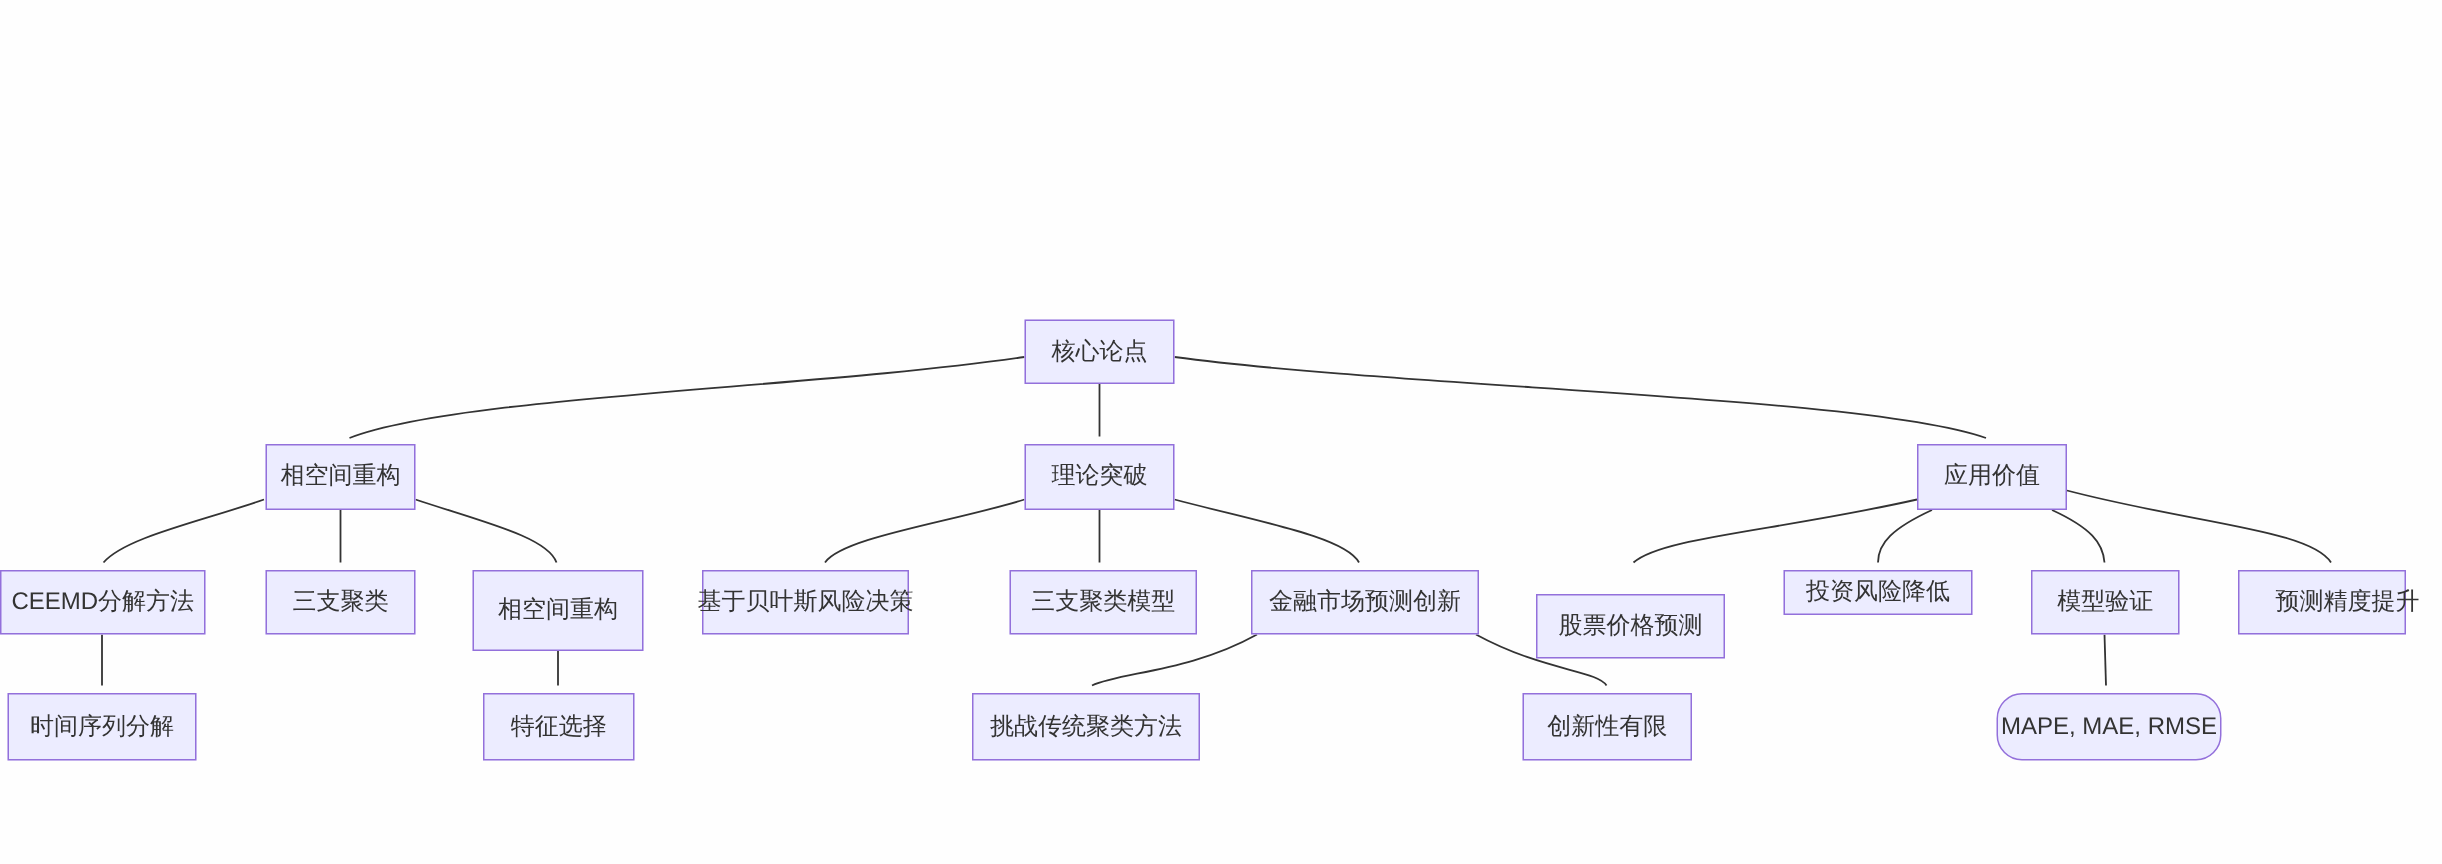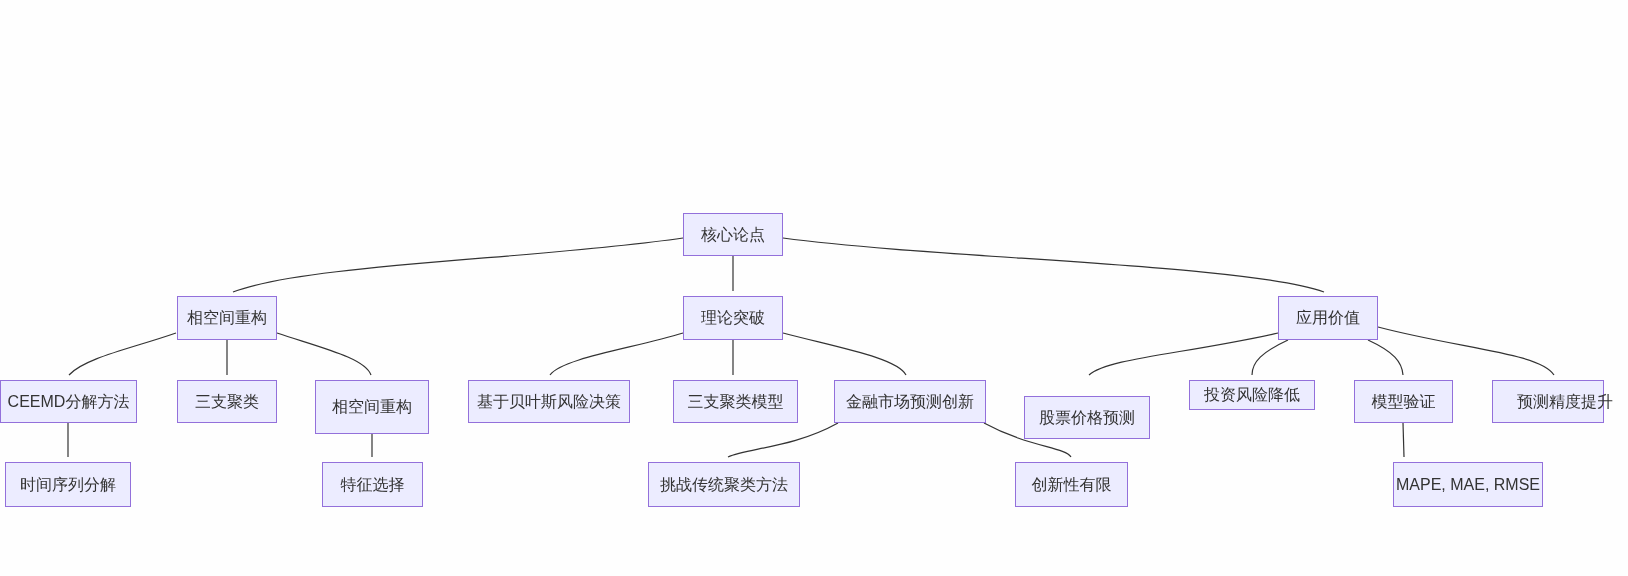--- a/index.html
+++ b/index.html
@@ -81,21 +81,21 @@
       </div>
       <div class="node" style="left: 0px; top: 380px; width: 137px; height: 43px; background: rgb(236, 236, 255); border-color: rgb(147, 112, 219); color: rgb(51, 51, 51);">
         <span>CEEMD分解方法</span>
       </div>
       <div class="node" style="left: 177px; top: 380px; width: 100px; height: 43px; background: rgb(236, 236, 255); border-color: rgb(147, 112, 219); color: rgb(51, 51, 51);">
         <span>三支聚类</span>
       </div>
       <div class="node" style="left: 315px; top: 380px; width: 114px; height: 54px; background: rgb(236, 236, 255); border-color: rgb(147, 112, 219); color: rgb(51, 51, 51);">
         <span>相空间重构</span>
       </div>
-      <div class="node" style="left: 468px; top: 380px; width: 162px; height: 43px; background: rgb(236, 236, 255); border-color: rgb(147, 112, 219); color: rgb(51, 51, 51);">
+      <div class="node" style="left: 468px; top: 380px; width: 138px; height: 43px; background: rgb(236, 236, 255); border-color: rgb(147, 112, 219); color: rgb(51, 51, 51);">
         <span>基于贝叶斯风险决策</span>
       </div>
       <div class="node" style="left: 673px; top: 380px; width: 125px; height: 43px; background: rgb(236, 236, 255); border-color: rgb(147, 112, 219); color: rgb(51, 51, 51);">
         <span>三支聚类模型</span>
       </div>
       <div class="node" style="left: 834px; top: 380px; width: 152px; height: 43px; background: rgb(236, 236, 255); border-color: rgb(147, 112, 219); color: rgb(51, 51, 51);">
         <span>金融市场预测创新</span>
       </div>
       <div class="node" style="left: 1024px; top: 396px; width: 126px; height: 43px; background: rgb(236, 236, 255); border-color: rgb(147, 112, 219); color: rgb(51, 51, 51);">
         <span>股票价格预测</span>
@@ -114,17 +114,17 @@
       </div>
       <div class="node" style="left: 322px; top: 462px; width: 101px; height: 45px; background: rgb(236, 236, 255); border-color: rgb(147, 112, 219); color: rgb(51, 51, 51);">
         <span>特征选择</span>
       </div>
       <div class="node" style="left: 648px; top: 462px; width: 152px; height: 45px; background: rgb(236, 236, 255); border-color: rgb(147, 112, 219); color: rgb(51, 51, 51);">
         <span>挑战传统聚类方法</span>
       </div>
       <div class="node" style="left: 1015px; top: 462px; width: 113px; height: 45px; background: rgb(236, 236, 255); border-color: rgb(147, 112, 219); color: rgb(51, 51, 51);">
         <span>创新性有限</span>
       </div>
-      <div class="node" style="left: 1393px; top: 462px; width: 150px; height: 45px; background: rgb(236, 236, 255); border-color: rgb(147, 112, 219); color: rgb(51, 51, 51);">
+      <div class="node" style="left: 1331px; top: 462px; width: 150px; height: 45px; background: rgb(236, 236, 255); border-color: rgb(147, 112, 219); color: rgb(51, 51, 51); border-radius: 17px;">
         <span>MAPE, MAE, RMSE</span>
       </div>
     </div>
 </div>
 
 </body></html>

